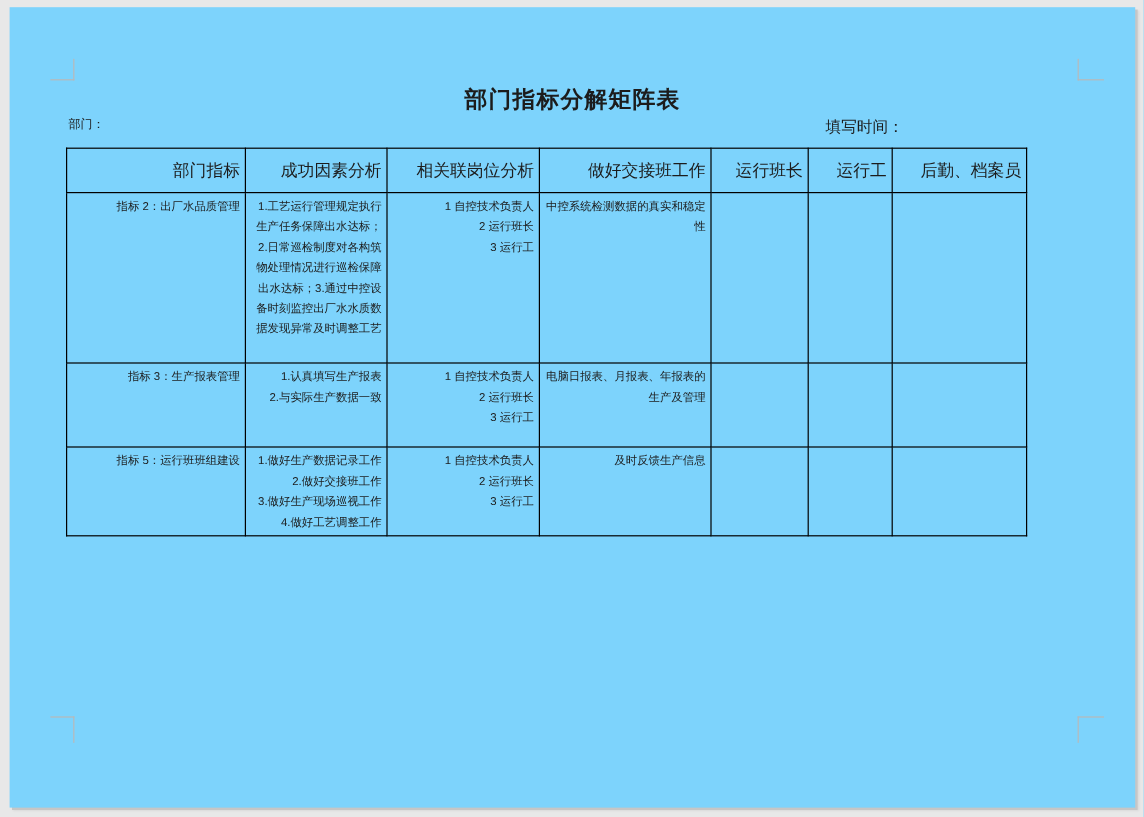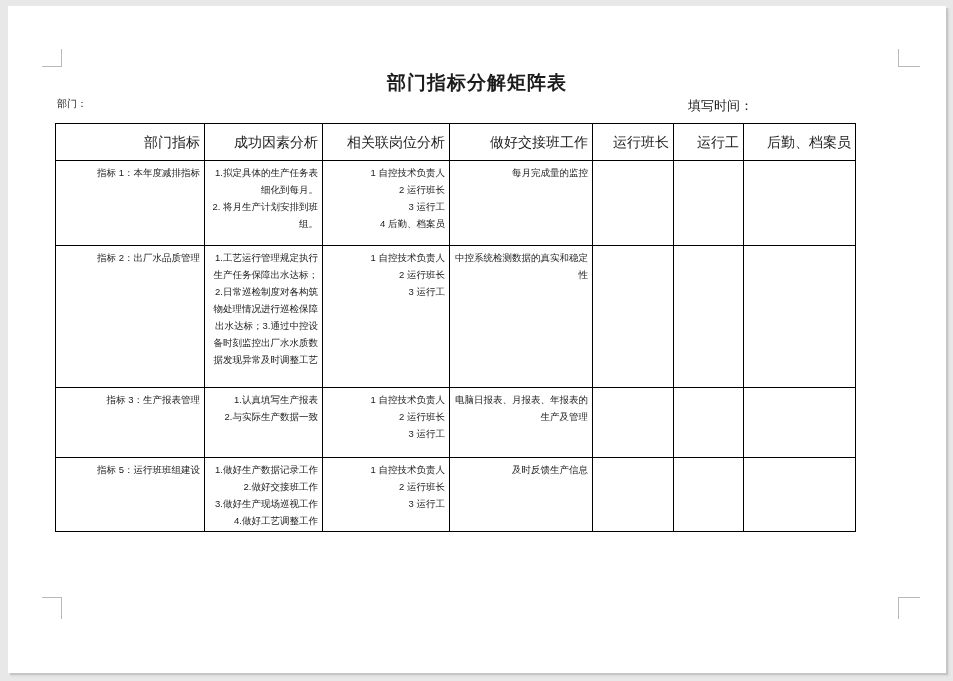--- a/index.html
+++ b/index.html
@@ -4,21 +4,21 @@
 <style>
   html,body{margin:0;padding:0;}
   body{
     width:953px;height:681px;position:relative;overflow:hidden;
     background:#e8e8e8;
     font-family:"Liberation Sans","DejaVu Sans",sans-serif;
     color:#1c1c1c;
   }
   .page{
     position:absolute;left:8px;top:6px;width:938px;height:667px;
-    background:#ffffff;
+    background:#7dd3fc;
     box-shadow:2px 2px 0 #c6c6c6, 3px 3px 2px rgba(0,0,0,0.08);
   }
   .corner-mark{position:absolute;width:19px;height:17px;}
   .corner-mark.tl{left:34px;top:43px;border-right:1px solid #b8b8b8;border-bottom:1px solid #b8b8b8;}
   .corner-mark.tr{left:890px;top:43px;width:21px;border-left:1px solid #b8b8b8;border-bottom:1px solid #b8b8b8;}
   .corner-mark.bl{left:34px;top:591px;height:21px;border-right:1px solid #b8b8b8;border-top:1px solid #b8b8b8;}
   .corner-mark.br{left:890px;top:591px;width:21px;height:21px;border-left:1px solid #b8b8b8;border-top:1px solid #b8b8b8;}
   .doc-title{
     position:absolute;left:0;top:64px;width:100%;
     text-align:center;font-size:19px;font-weight:bold;letter-spacing:1px;
@@ -81,33 +81,20 @@
       <tr class="hrow">
         <th>部门指标</th>
         <th>成功因素分析</th>
         <th>相关联岗位分析</th>
         <th>做好交接班工作</th>
         <th>运行班长</th>
         <th>运行工</th>
         <th>后勤、档案员</th>
       </tr>
 
-      <tr class="r0">
-        <td>指标 1：本年度减排指标</td>
-        <td>1.拟定具体的生产任务表细化到每月。
-2. 将月生产计划安排到班组。</td>
-        <td>1 自控技术负责人
-2 运行班长
-3 运行工
-4 后勤、档案员</td>
-        <td>每月完成量的监控</td>
-        <td></td>
-        <td></td>
-        <td></td>
-      </tr>
 
       <tr class="r1">
         <td>指标 2：出厂水品质管理</td>
         <td>1.工艺运行管理规定执行生产任务保障出水达标；2.日常巡检制度对各构筑物处理情况进行巡检保障出水达标；3.通过中控设备时刻监控出厂水水质数据发现异常及时调整工艺</td>
         <td>1 自控技术负责人
 2 运行班长
 3 运行工</td>
         <td>中控系统检测数据的真实和稳定性</td>
         <td></td>
         <td></td>

